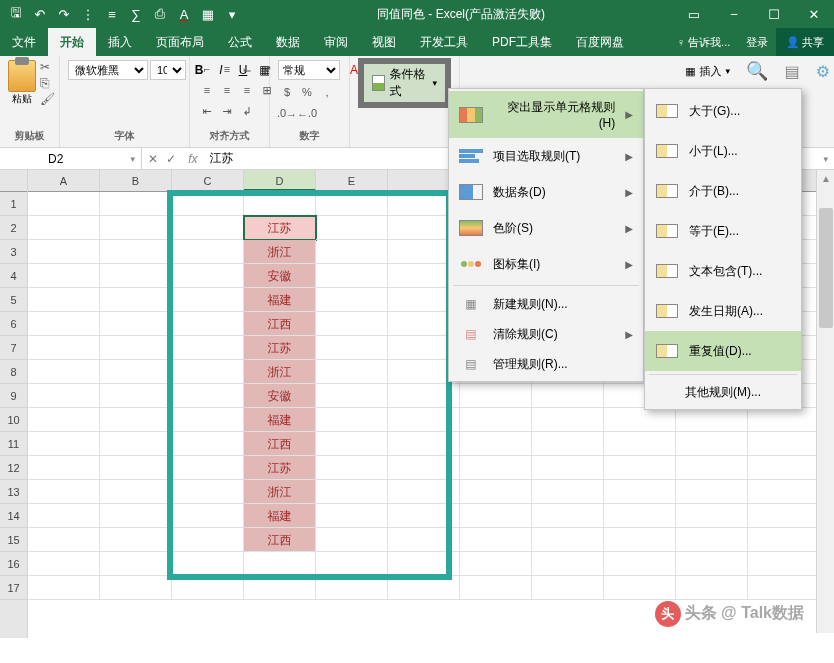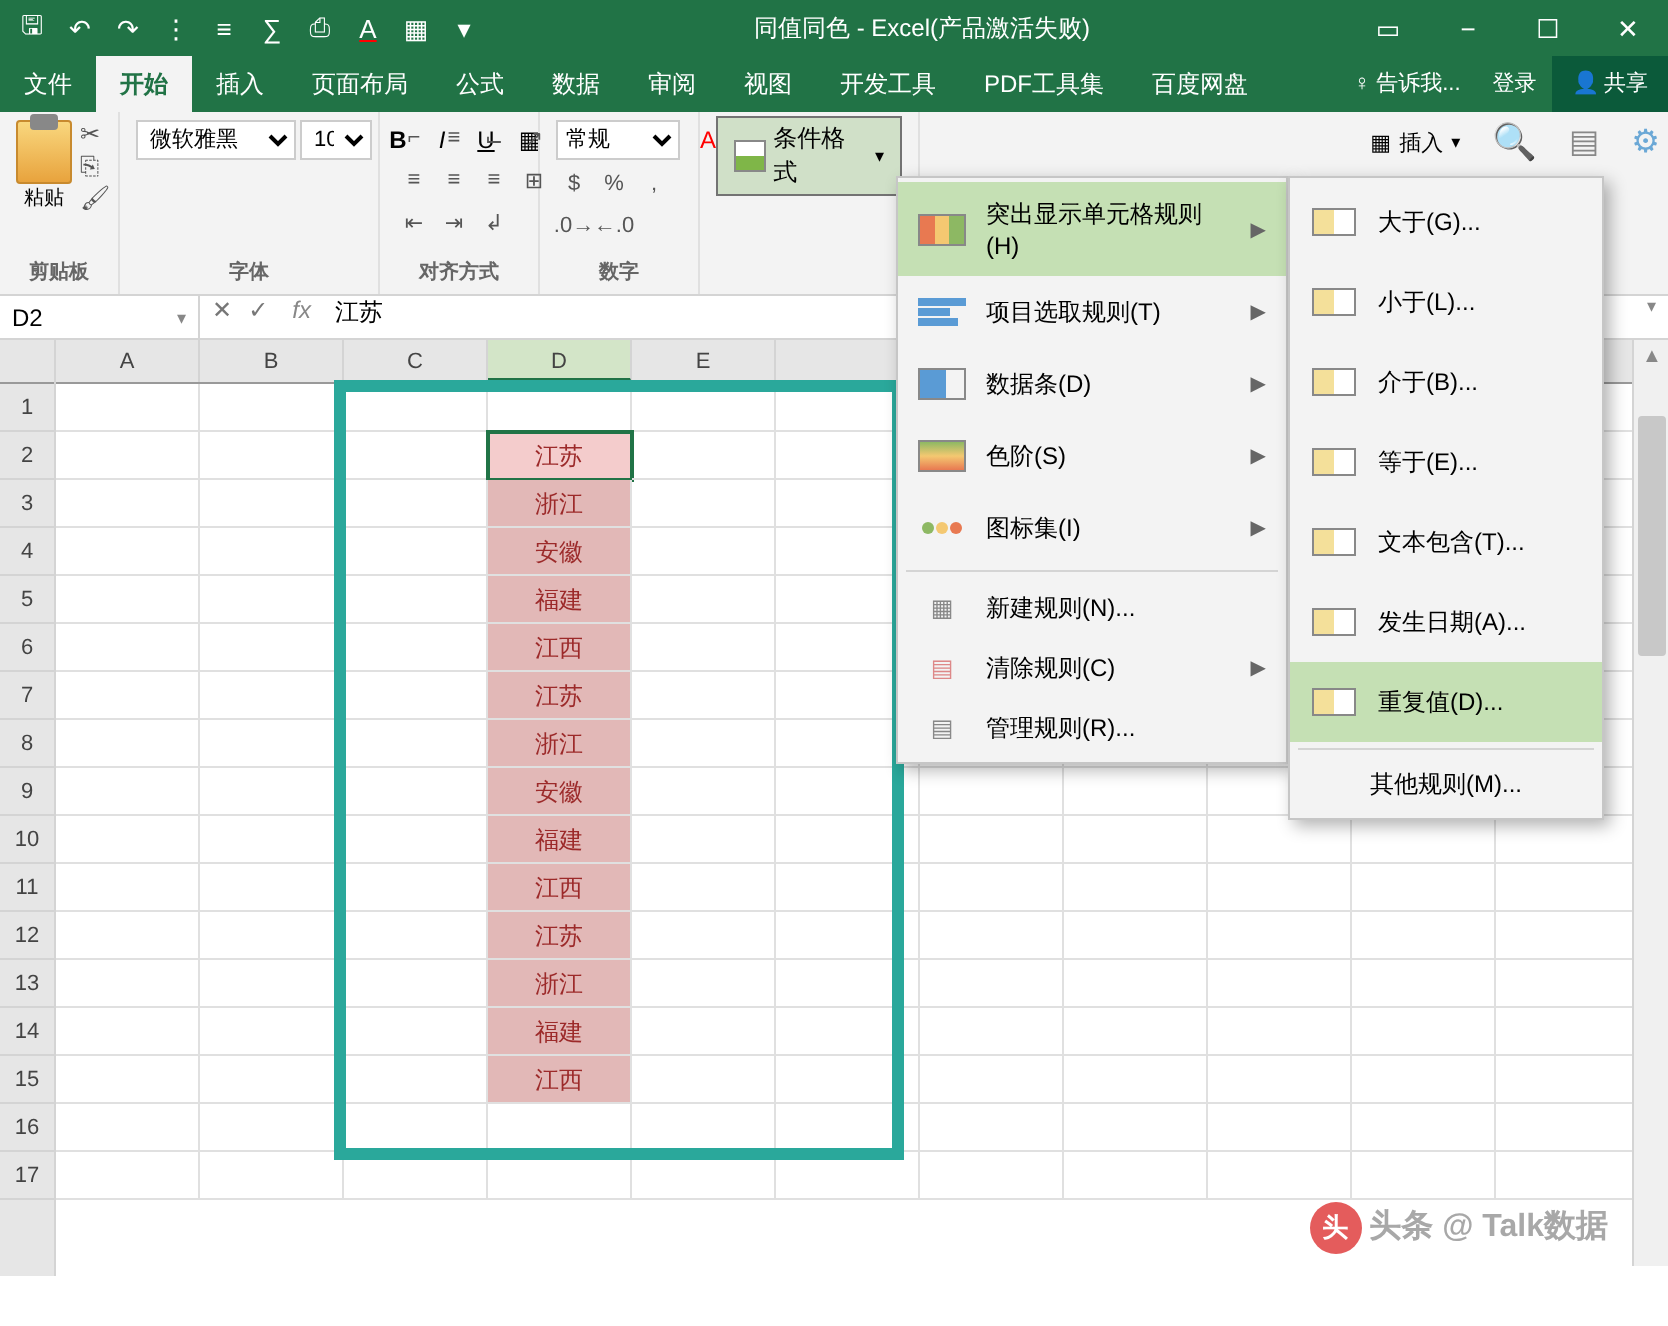--- a/index.html
+++ b/index.html
@@ -30,48 +30,48 @@
     .clip-side { display: flex; flex-direction: column; gap: 2px; font-size: 12px; color: #555; }
     .clip-side span { cursor: pointer; }
     .font-group { width: 130px; }
     .font-row { display: flex; gap: 2px; font-size: 11px; align-items: center; }
     .font-select { border: 1px solid #ccc; background: #fff; height: 20px; font-size: 11px; padding: 0 2px; }
     .font-btn { width: 20px; height: 20px; display: flex; align-items: center; justify-content: center; cursor: pointer; font-size: 12px; border: 1px solid transparent; }
     .align-group, .num-group, .fmt-group { width: 80px; }
     .small-btn { width: 18px; height: 18px; display: flex; align-items: center; justify-content: center; font-size: 11px; cursor: pointer; color: #555; }
     .num-select { border: 1px solid #ccc; background: #fff; height: 20px; font-size: 11px; width: 62px; }
     
-    .cond-fmt-btn { display: flex; align-items: center; gap: 4px; font-size: 12px; padding: 2px 8px; cursor: pointer; background: #d0e0c8; border: 1px solid #737373; }
+    .cond-fmt-btn { display: flex; align-items: center; gap: 4px; font-size: 12px; padding: 2px 8px; cursor: pointer; background: #d0e0c8; border: 6px solid #737373; }
     .cf-icon { width: 16px; height: 16px; border: 1px solid #888; background: linear-gradient(#fff 50%, #7fb648 50%); }
     
     .ribbon-right { position: absolute; right: 4px; top: 4px; display: flex; gap: 16px; align-items: center; }
     .ribbon-tool { display: flex; flex-direction: column; align-items: center; font-size: 10px; cursor: pointer; color: #444; }
     .insert-label { font-size: 11px; }
     
     .menu1 { position: absolute; top: 88px; left: 448px; width: 196px; background: #f3f3f3; border: 1px solid #c6c6c6; box-shadow: 3px 3px 8px rgba(0,0,0,0.3); z-index: 100; padding: 2px 0; }
     .menu-item { display: flex; align-items: center; padding: 8px 10px; font-size: 12px; cursor: pointer; gap: 10px; position: relative; }
-    .menu-item.highlighted { background: #c5e0b4; }
+    .menu-item.highlighted { background: #c5e0b4; text-align: right; }
     .menu-item .arrow { margin-left: auto; font-size: 10px; color: #666; }
     .menu-icon { width: 24px; height: 20px; display: flex; align-items: center; justify-content: center; }
     .menu-sep { height: 1px; background: #d4d4d4; margin: 3px 4px; }
     .mi-highlight { background: linear-gradient(to right, #e87951 33%, #f4c871 33% 66%, #8db863 66%); border: 1px solid #888; width: 24px; height: 16px; }
     .mi-top10 { display: flex; flex-direction: column; gap: 1px; }
     .mi-top10 div { width: 24px; height: 4px; background: #5a9bd5; }
     .mi-top10 div:nth-child(2) { width: 16px; }
     .mi-top10 div:nth-child(3) { width: 20px; }
     .mi-databar { background: linear-gradient(to right, #5a9bd5 60%, transparent 60%); border: 1px solid #888; width: 24px; height: 16px; }
     .mi-colorscale { background: linear-gradient(#8db863, #f4c871, #e87951); border: 1px solid #888; width: 24px; height: 16px; }
     .mi-iconset { display: flex; gap: 1px; }
     .mi-iconset div { width: 6px; height: 6px; border-radius: 50%; }
     
     .menu2 { position: absolute; top: 88px; left: 644px; width: 158px; background: #f3f3f3; border: 1px solid #c6c6c6; box-shadow: 3px 3px 8px rgba(0,0,0,0.3); z-index: 101; padding: 2px 0; }
     .menu2 .menu-item { padding: 10px 10px; }
     .mi-small { width: 22px; height: 14px; border: 1px solid #888; background: linear-gradient(to right, #f4e09a 50%, #fff 50%); }
     
-    .namebox-row { height: 22px; display: flex; align-items: flex-start; border-bottom: 1px solid #d4d4d4; background: #fff; font-size: 12px; }
+    .namebox-row { height: 22px; display: flex; align-items: center; border-bottom: 1px solid #d4d4d4; background: #fff; font-size: 12px; padding-left: 42px; }
     .namebox { width: 100px; border-right: 1px solid #d4d4d4; padding: 0 6px; display: flex; align-items: center; justify-content: space-between; height: 100%; }
     .fx-btns { display: flex; padding: 0 6px; gap: 8px; color: #777; }
     .fx-btns span { cursor: pointer; }
     .fx-label { font-style: italic; color: #888; padding: 0 6px; }
     .formula-bar { flex: 1; padding: 0 6px; }
     
     .sheet { display: flex; height: 468px; position: relative; }
     .rowheads { width: 28px; background: #e6e6e6; border-right: 1px solid #d4d4d4; }
     .rowhead { height: 24px; border-bottom: 1px solid #d4d4d4; text-align: center; font-size: 11px; line-height: 24px; color: #444; cursor: pointer; }
     .corner { height: 22px; border-bottom: 1px solid #999; background: #e6e6e6; }

